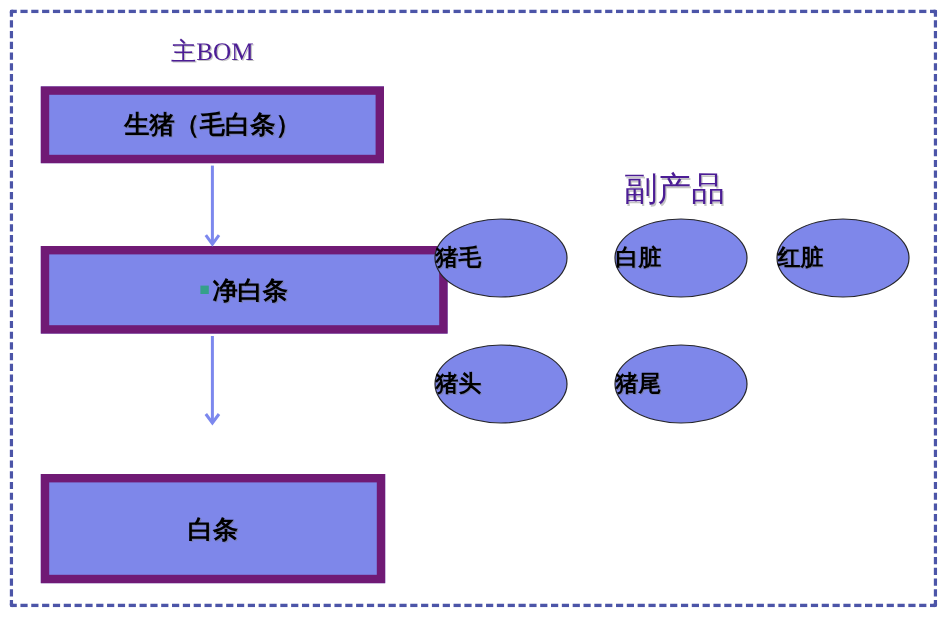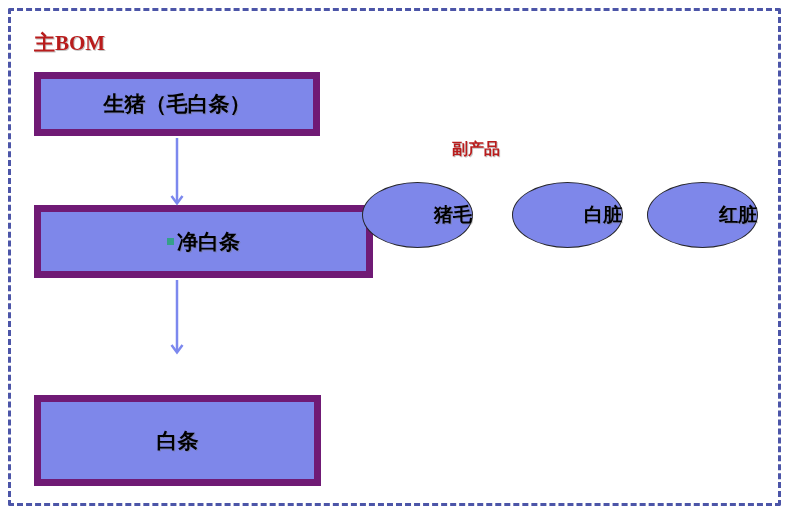--- a/index.html
+++ b/index.html
@@ -14,29 +14,29 @@
   .frame {
     position: absolute; left: 8px; top: 8px;
     width: 773px; height: 498px;
     box-sizing: border-box;
     border: 3px dashed #4C55A8;
     border-radius: 2px;
   }
 
   .title {
     position: absolute;
-    font-weight: bold;
+    font-weight: normal;
     font-size: 21px;
-    color: #b91c1c;
-    text-align: left;
+    color: #4c1d95;
+    text-align: center;
     text-shadow: 1px 1px 0 rgba(140,140,140,0.5);
     white-space: nowrap;
   }
   .main-title { left: 34px; top: 29px; width: 286px; }
-  .byp-title  { left: 452px; top: 139px; width: 220px; font-size: 16px; }
+  .byp-title  { left: 452px; top: 139px; width: 220px; font-size: 28px; }
 
   .node {
     position: absolute; left: 34px;
     box-sizing: border-box;
     background: #7E87EA;
     border: 7px solid #701a75;
     display: flex; align-items: center; justify-content: center;
     font-weight: bold; font-size: 21px; color: #000;
     text-shadow: 1px 1px 0 rgba(120,120,120,0.45);
   }
@@ -52,21 +52,21 @@
     flex: 0 0 auto;
   }
 
   .ellipse {
     position: absolute;
     width: 111px; height: 66px;
     box-sizing: border-box;
     background: #7E87EA;
     border: 1.5px solid #26262B;
     border-radius: 50%;
-    display: flex; align-items: center; justify-content: flex-end;
+    display: flex; align-items: center; justify-content: flex-start;
     font-weight: bold; font-size: 19px; color: #000;
     text-shadow: 1px 1px 0 rgba(120,120,120,0.45);
   }
   .e1 { left: 362px; top: 182px; }
   .e2 { left: 512px; top: 182px; }
   .e3 { left: 647px; top: 182px; }
   .e4 { left: 362px; top: 287px; }
   .e5 { left: 512px; top: 287px; }
   .e6 { left: 647px; top: 287px; }
 
@@ -111,14 +111,20 @@
 
   <div class="ellipse e1">
     <span>猪毛</span>
   </div>
   <div class="ellipse e3">
     <span>红脏</span>
   </div>
   <div class="ellipse e2">
     <span>白脏</span>
   </div>
+  <div class="ellipse e4">
+    <span>猪头</span>
+  </div>
+  <div class="ellipse e5">
+    <span>猪尾</span>
+  </div>
 
 </div>
 
 </body></html>

